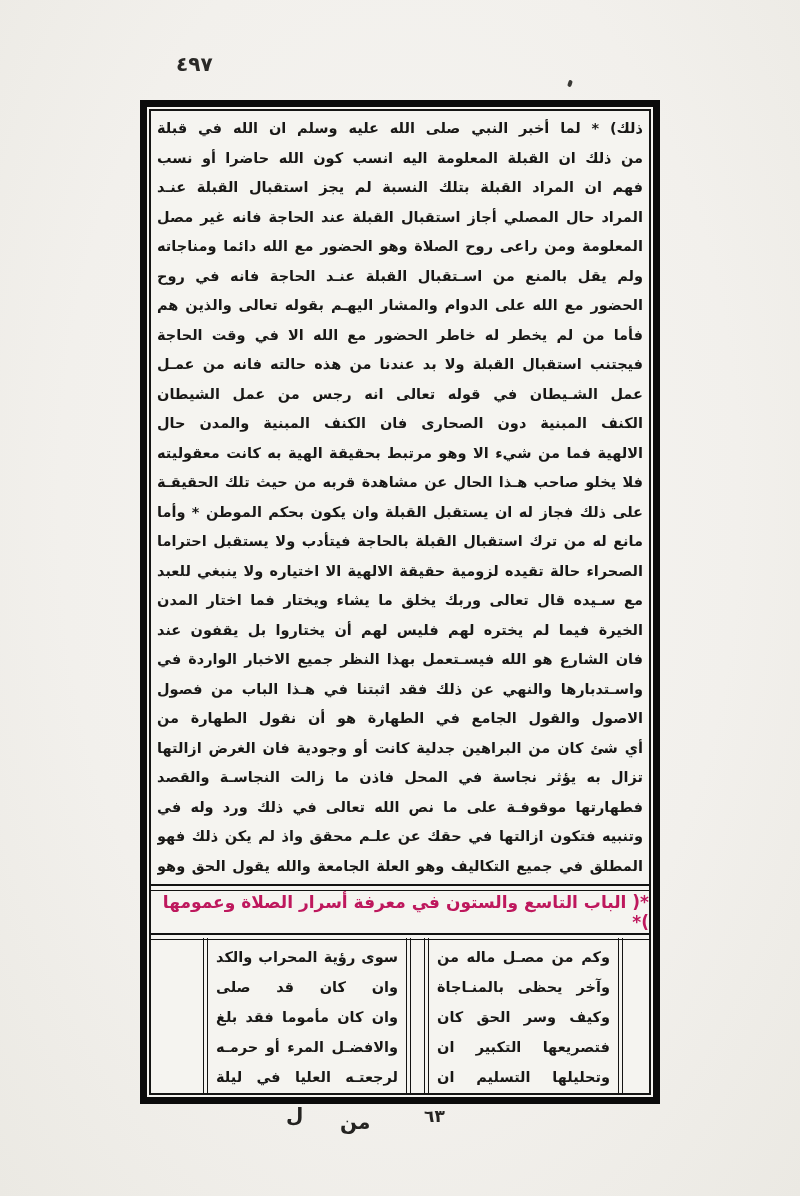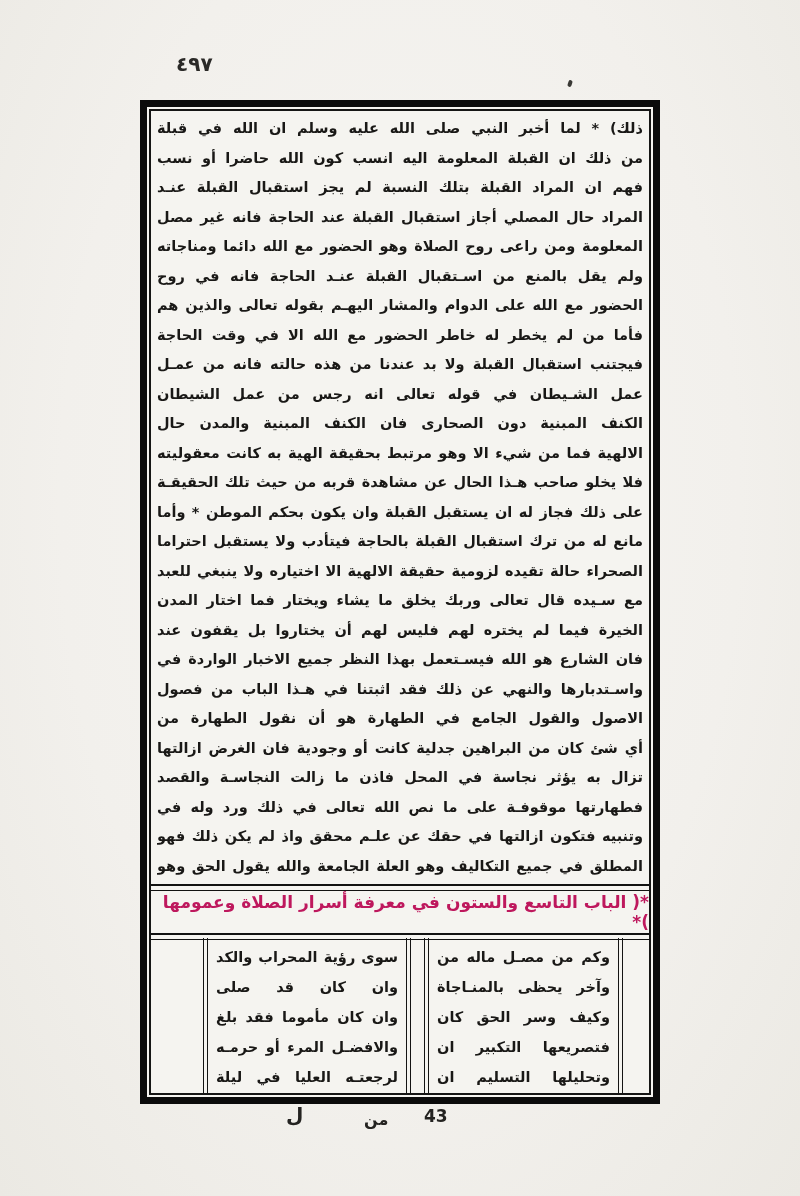--- a/index.html
+++ b/index.html
@@ -81,21 +81,21 @@
   .poem-col.left  { left:52px;  width:208px; }
   .v-line {
     font-size:14.5px; font-weight:bold;
     line-height:30px; height:30px; overflow:hidden;
     text-align:justify; text-align-last:justify;
     color:#191816;
   }
   .signature-marks { position:absolute; left:0; top:0; }
   .sig { position:absolute; font-weight:bold; color:#242321; }
   .sig-0 { left:424px; top:1106px; font-size:17px; }
-  .sig-1 { left:340px; top:1110px; font-size:16px;margin-left:24px; }
+  .sig-1 { left:340px; top:1110px; font-size:20px; }
   .sig-2 { left:286px; top:1103px; font-size:20px; }
 </style>
 </head>
 <body>
 
 <div class="scan-page">
 
   <div class="page-number">٤٩٧</div>
   <div class="ink-speck"></div>
 
@@ -155,18 +155,18 @@
             <div class="v-line">والافضـل المرء أو حرمـه سوا</div>
             <div class="v-line">لرجعتـه العليا في ليلة السرى</div>
           </div>
         </div>
       </div>
 
     </div>
   </div>
 
   <div class="signature-marks">
-    <span class="sig sig-0">43</span>
+    <span class="sig sig-0">٦٣</span>
     <span class="sig sig-1">من</span>
     <span class="sig sig-2">ل</span>
   </div>
 
 </div>
 
 </body></html>

